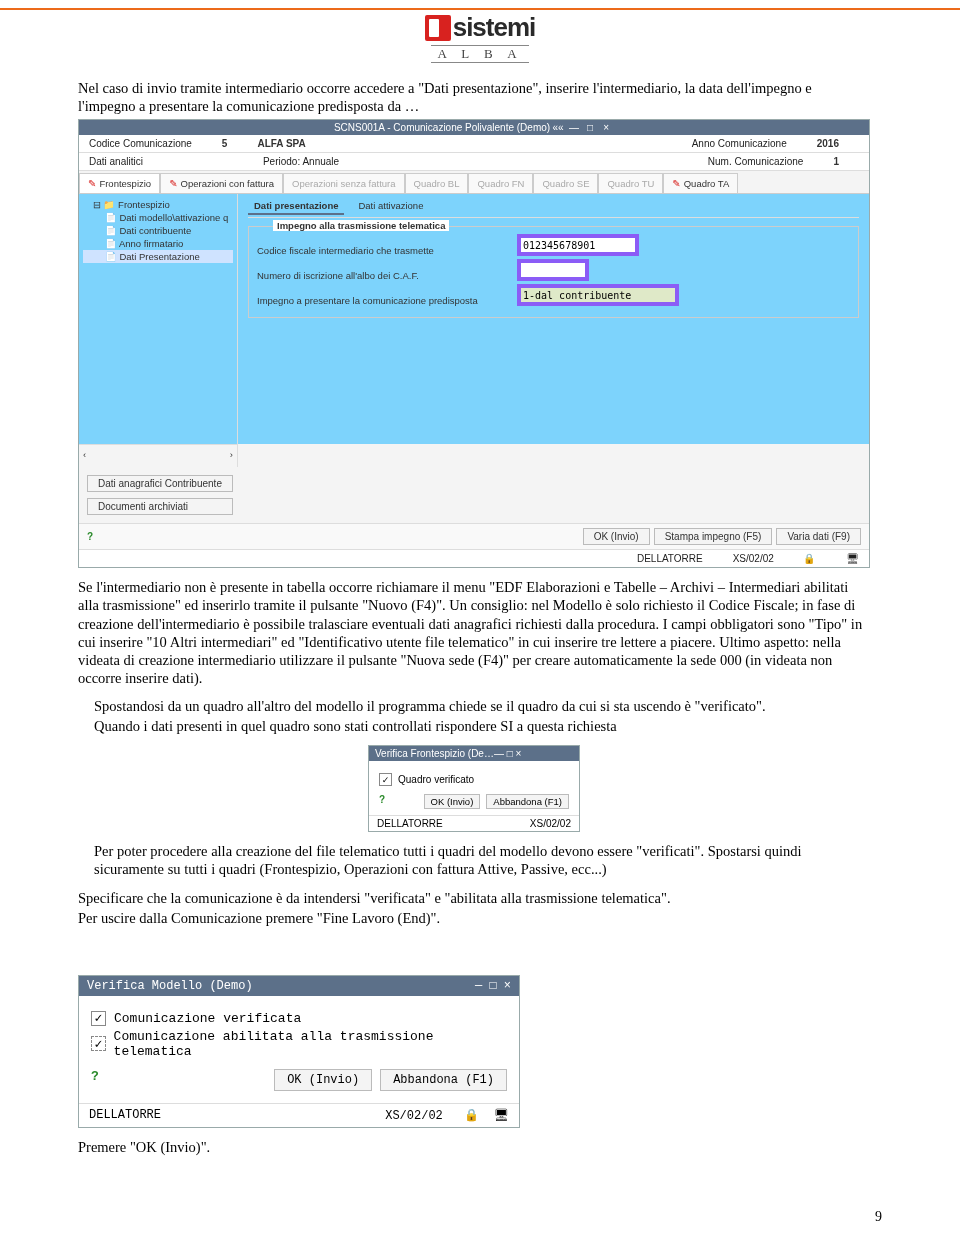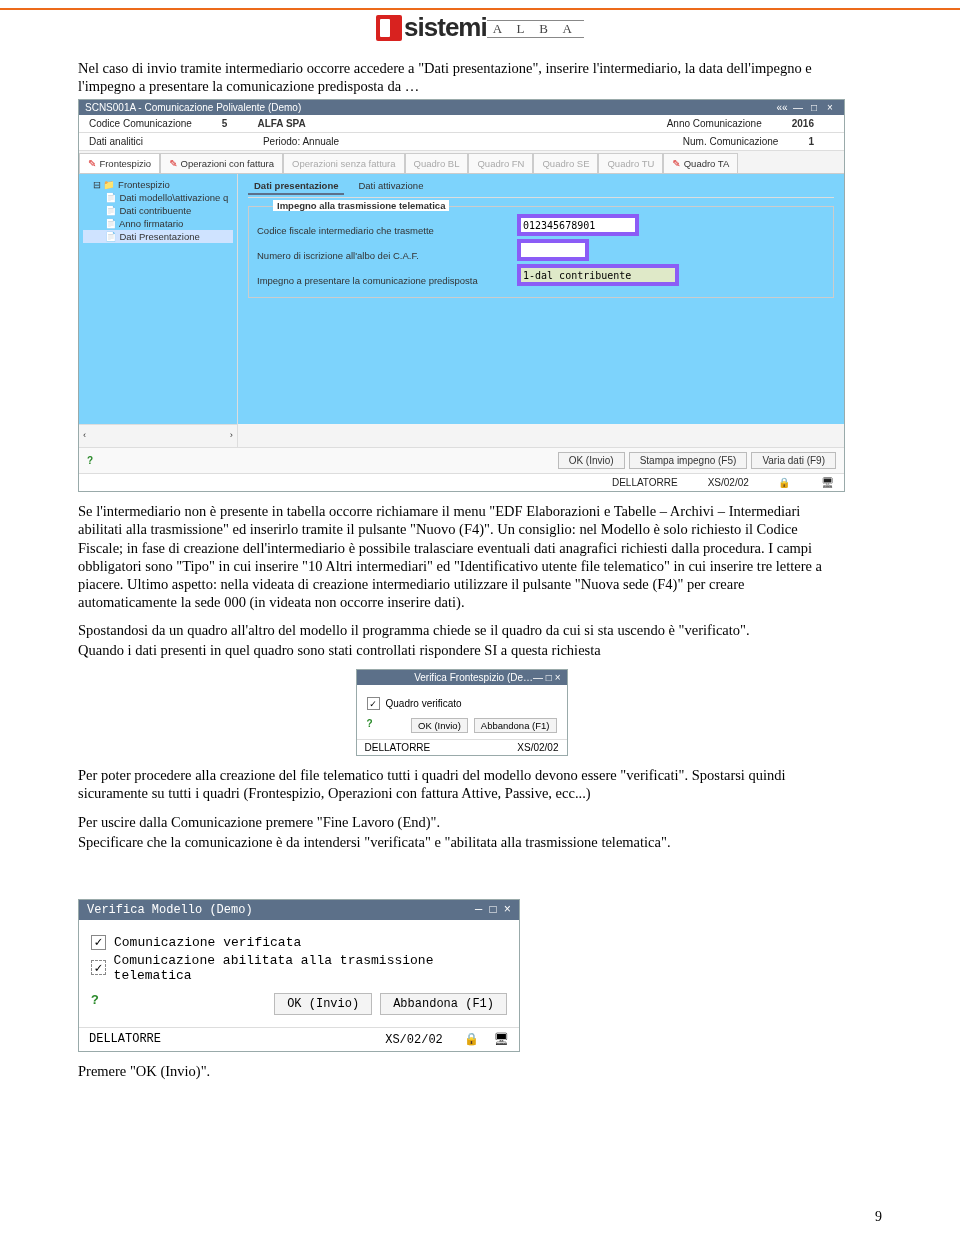--- a/index.html
+++ b/index.html
@@ -1,29 +1,29 @@
 <!DOCTYPE html>
 <html><head>
 <meta charset="utf-8">
 <style>
 body{font-family:"Times New Roman",serif;font-size:14.5px;margin:0;padding:0;background:#fff;color:#000;width:960px}
 .orange-rule{height:2px;background:#ec6a1a;margin:8px 0 0 0}
-.logo-block{display:flex;justify-content:center;align-items:center;flex-direction:row;margin:2px 0 16px 0}
+.logo-block{display:flex;justify-content:center;align-items:center;flex-direction:column;margin:2px 0 16px 0}
 .logo-row{display:flex;align-items:center;gap:2px}
 .logo-glyph{width:26px;height:26px;background:#d8221f;position:relative;border-radius:2px}
 .logo-glyph:after{content:"";position:absolute;left:4px;top:4px;width:10px;height:18px;background:#fff;border-radius:1px}
 .logo-text{font-family:Arial,sans-serif;font-size:26px;font-weight:700;color:#2a2a2a;letter-spacing:-1px}
 .alba{font-family:Georgia,serif;font-size:13px;letter-spacing:6px;color:#444;border-top:1px solid #888;border-bottom:1px solid #888;padding:0 6px;margin-top:2px}
-.page{padding:0 115px 40px 78px}
+.page{padding:0 90px 40px 78px}
 p{margin:0 0 2px 0;line-height:1.25}
-.block{margin:10px 0}
+.block{margin:10px 16px}
 
 
 .win{font-family:"Segoe UI",Tahoma,sans-serif;font-size:10px;border:1px solid #9aa;background:#fff;color:#333}
-.win .titlebar{background:#5c7089;color:#fff;display:flex;align-items:center;justify-content:space-between;padding:2px 6px;font-size:10px}
+.win .titlebar{background:#5c7089;color:#fff;display:flex;align-items:center;justify-content:center;padding:2px 6px;font-size:10px}
 .tb-right span{display:inline-block;width:16px;text-align:center;color:#fff}
 .win .body{background:#f4f4f4}
 .hdr-row{display:flex;gap:30px;padding:3px 10px;background:#fff;border-bottom:1px solid #ddd}
 .hdr-row .lab{color:#222}
 .hdr-row .val{font-weight:600}
 .tabbar{display:flex;gap:0;background:#f4f4f4;border-bottom:1px solid #ccc;font-size:9.5px}
 .tabbar .tab{padding:4px 8px;border:1px solid #ccc;border-bottom:none;background:#f9f9f9;margin-top:2px;display:flex;align-items:center;gap:3px}
 .tabbar .tab.dis{color:#aaa}
 .tabbar .tab.sel{background:#fff}
 .pen{color:#d8221f;font-size:10px}
@@ -42,21 +42,21 @@
 .frow input,.frow .inp{font-family:monospace;font-size:10px;padding:0 2px;border:4px solid #8b5cf6;height:14px}
 .sidepanel{padding:8px;display:flex;gap:20px}
 .btn{border:1px solid #bbb;background:#f4f4f4;padding:2px 10px;font-size:10px;display:inline-block}
 .bottombar{display:flex;justify-content:space-between;align-items:center;padding:4px 8px;border-top:1px solid #ddd;background:#f9f9f9;font-size:10px}
 .bottombar .btns{display:flex;gap:4px}
 .statusbar{display:flex;justify-content:flex-end;align-items:center;gap:30px;padding:3px 10px;border-top:1px solid #ddd;background:#fff;font-size:10px;color:#222}
 .helpicon{color:#2a8a2a;font-weight:700}
 
 
 .dlg{font-family:"Segoe UI",Tahoma,sans-serif;width:210px;margin:6px auto;border:1px solid #9aa}
-.dlg .titlebar{background:#5c7089;color:#fff;padding:2px 6px;font-size:10px;display:flex;justify-content:flex-end}
+.dlg .titlebar{background:#5c7089;color:#fff;padding:2px 6px;font-size:10px;display:flex;justify-content:flex-start}
 .dlg .dbody{background:#fff;padding:10px 10px 6px 10px;font-size:10px}
 .dlg .chk{display:flex;align-items:center;gap:6px;margin:2px 0}
 .dlg .dbtns{display:flex;justify-content:center;gap:6px;margin-top:8px}
 .dlg .dbtns .btn{font-size:9.5px;padding:1px 6px}
 .dlg .dstat{border-top:1px solid #ddd;padding:2px 8px;display:flex;justify-content:space-between;font-size:10px;background:#fff}
 
 .dlg2{font-family:Liberation Mono, monospace;width:440px;margin:6px 0 6px 78px;border:1px solid #9aa}
 .dlg2 .titlebar{background:#5c7089;color:#fff;padding:3px 8px;font-size:12px;display:flex;justify-content:space-between}
 .dlg2 .dbody{background:#fff;padding:12px 12px;font-size:13px}
 .dlg2 .chk{display:flex;align-items:center;gap:8px;margin:3px 0}
@@ -160,20 +160,26 @@
                   <span class="fl">Impegno a presentare la comunicazione predisposta</span>
                   <input style="width: 150px; background: rgb(223, 233, 200);" value="1-dal contribuente">
                 </div>
           </div>
         </div>
       </div>
       <div style="display:flex">
         <div class="tree" style="border-top:1px solid #ddd;height:14px">‹<span style="float:right">›</span></div>
             <div style="flex:1"></div>
       </div>
+      <div class="sidepanel">
+        <div style="display:flex;flex-direction:column;gap:6px">
+          <span class="btn">Dati anagrafici Contribuente</span>
+          <span class="btn">Documenti archiviati</span>
+        </div>
+      </div>
       <div class="bottombar">
         <span class="helpicon">?</span>
         <div class="btns">
           <span class="btn">OK (Invio)</span>
           <span class="btn">Stampa impegno (F5)</span>
           <span class="btn">Varia dati (F9)</span>
         </div>
       </div>
       <div class="statusbar">
         <span>DELLATORRE</span>
@@ -207,22 +213,22 @@
         <span class="btn">Abbandona (F1)</span>
       </div>
     </div>
     <div class="dstat">
           <span>DELLATORRE</span>
           <span>XS/02/02</span>
         </div>
   </div>
 
   <p class="block">Per poter procedere alla creazione del file telematico tutti i quadri del modello devono essere "verificati". Spostarsi quindi sicuramente su tutti i quadri (Frontespizio, Operazioni con fattura Attive, Passive, ecc...)</p>
+  <p>Specificare che la comunicazione è da intendersi "verificata" e "abilitata alla trasmissione telematica".</p>
   <p>Per uscire dalla Comunicazione premere "Fine Lavoro (End)".</p>
-  <p>Specificare che la comunicazione è da intendersi "verificata" e "abilitata alla trasmissione telematica".</p>
 </div>
 
 <div class="dlg2">
   <div class="titlebar">
         <span>Verifica Modello  (Demo)</span>
         <span>— □ ×</span>
       </div>
   <div class="dbody">
     <div class="chk">
           <span style="border:1px solid #888;width:13px;height:13px;display:inline-flex;align-items:center;justify-content:center">✓</span>

